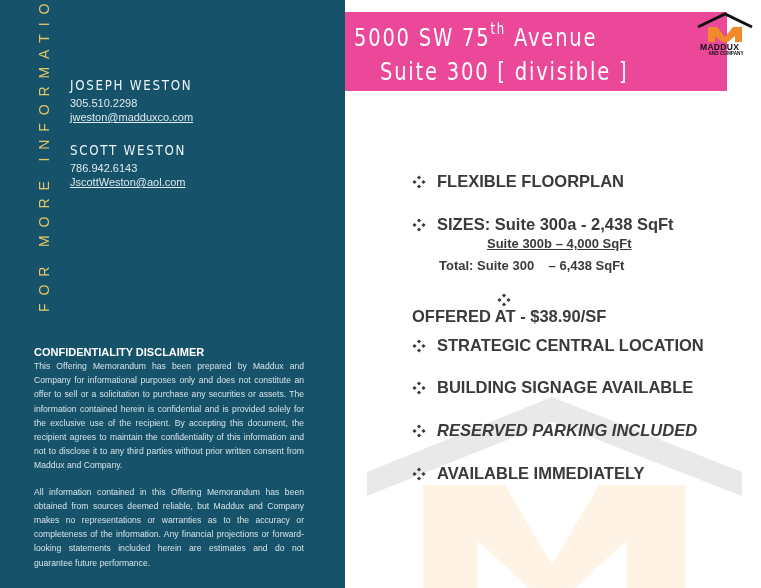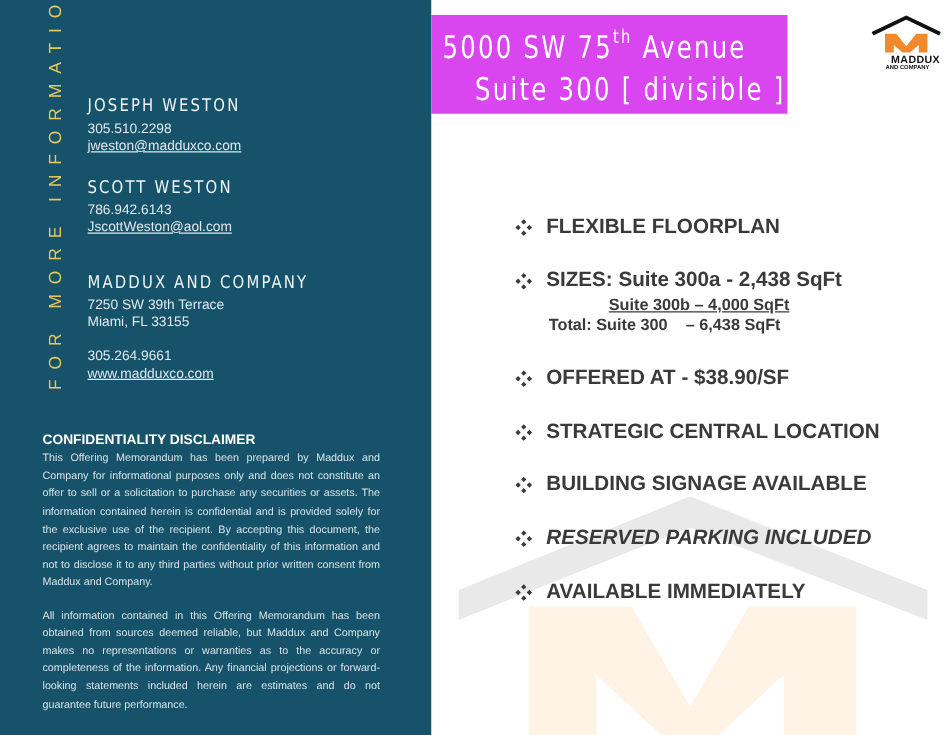--- a/index.html
+++ b/index.html
@@ -28,34 +28,34 @@
 
     .disclaimer {
       position: absolute; left: 34px; top: 346px; width: 270px;
       color: #d6e2e8; font-family: "Liberation Sans", sans-serif;
     }
     .disclaimer .title { font-weight: bold; font-size: 11px; color: #ffffff; margin-bottom: 1px; }
     .disclaimer p { font-size: 8.6px; line-height: 14.2px; text-align: justify; }
     .disclaimer p + p { margin-top: 12px; }
 
     .title-banner {
-      position: absolute; left: 345px; top: 12px; width: 285px; height: 79px;
-      background: #d946ef;
+      position: absolute; left: 345px; top: 12px; width: 382px; height: 79px;
+      background: #ec4899;
     }
     .title-banner .l1, .title-banner .l2 {
       position: absolute; color: #ffffff; font-family: "DejaVu Sans", sans-serif;
       font-size: 25px; letter-spacing: 2.3px; white-space: nowrap;
       transform: scaleX(0.78); transform-origin: left;
     }
     .title-banner .l1 { left: 9px; top: 8px; }
     .title-banner .l2 { left: 35px; top: 45px; }
     .title-banner sup { font-size: 15px; vertical-align: 12px; }
 
     .logo { position: absolute; left: 695px; top: 8px; width: 60px; height: 52px; }
-    .logo-text1 { position: absolute; left: 700px; top: 42px; width: 52px; text-align: right; font-weight: bold; font-size: 8.5px; font-family: "Liberation Sans", sans-serif; color: #111; letter-spacing: 0.3px; }
+    .logo-text1 { position: absolute; left: 700px; top: 42px; width: 52px; text-align: left; font-weight: bold; font-size: 8.5px; font-family: "Liberation Sans", sans-serif; color: #111; letter-spacing: 0.3px; }
     .logo-text2 { position: absolute; left: 700px; top: 51px; width: 52px; text-align: center; font-weight: bold; font-size: 4.7px; font-family: "Liberation Sans", sans-serif; color: #111; }
 
     .watermark { position: absolute; left: 345px; top: 0; width: 416px; height: 588px; pointer-events: none; }
 
     .features { position: absolute; left: 412px; top: 172px; color: #3a3a3a; font-family: "Liberation Sans", sans-serif; font-weight: bold; font-size: 16.5px; }
     .feature { position: absolute; left: 0; white-space: nowrap; display: flex; align-items: center; }
     .feature .bullet { width: 14px; height: 14px; margin-right: 11px; }
     .sub-line { position: absolute; white-space: nowrap; font-weight: bold; font-size: 13px; }
     .underline { text-decoration: underline; }
   </style>
@@ -70,27 +70,20 @@
     <div class="line">305.510.2298</div>
     <div class="line link">jweston@madduxco.com</div>
   </div>
 
   <div class="contact" style="top:142px;">
     <div class="name">SCOTT WESTON</div>
     <div class="line">786.942.6143</div>
     <div class="line link">JscottWeston@aol.com</div>
   </div>
 
-  <div class="contact" style="top:218px;">
-    <div class="name">MADDUX AND COMPANY</div>
-    <div class="line">7250 SW 39th Terrace</div>
-    <div class="line">Miami, FL 33155</div>
-    <div class="line" style="margin-top:13px;">305.264.9661</div>
-    <div class="line link">www.madduxco.com</div>
-  </div>
 
   <div class="disclaimer">
     <div class="title">CONFIDENTIALITY DISCLAIMER</div>
     <p>This Offering Memorandum has been prepared by Maddux and Company for informational purposes only and does not constitute an offer to sell or a solicitation to purchase any securities or assets. The information contained herein is confidential and is provided solely for the exclusive use of the recipient. By accepting this document, the recipient agrees to maintain the confidentiality of this information and not to disclose it to any third parties without prior written consent from Maddux and Company.</p>
     <p>All information contained in this Offering Memorandum has been obtained from sources deemed reliable, but Maddux and Company makes no representations or warranties as to the accuracy or completeness of the information. Any financial projections or forward-looking statements included herein are estimates and do not guarantee future performance.</p>
   </div>
 </div>
 
 <svg class="watermark" viewBox="0 0 416 588" width="416" height="588">
   <polygon points="22,472 207,397 397,472 397,496 207,422 22,496" fill="#e9e9e9"></polygon>
@@ -123,23 +116,23 @@
   <div class="feature" style="top:43px;">
     <svg class="bullet" viewBox="0 0 14 14">
         <rect x="5.5" y="1" width="3" height="3" transform="rotate(45 7 2.5)" fill="#3a3a3a"></rect>
         <rect x="1" y="5.5" width="3" height="3" transform="rotate(45 2.5 7)" fill="#3a3a3a"></rect>
         <rect x="10" y="5.5" width="3" height="3" transform="rotate(45 11.5 7)" fill="#3a3a3a"></rect>
         <rect x="5.5" y="10" width="3" height="3" transform="rotate(45 7 11.5)" fill="#3a3a3a"></rect>
       </svg>
     <span>SIZES: Suite 300a - 2,438 SqFt</span>
   </div>
   <div class="sub-line underline" style="left:75px; top:64px;">Suite 300b – 4,000 SqFt</div>
-  <div class="sub-line" style="left:27px; top:80px; white-space:pre;">Total: Suite 300    – 6,438 SqFt</div>
+  <div class="sub-line" style="left:27px; top:86px; white-space:pre;">Total: Suite 300    – 6,438 SqFt</div>
 
-  <div class="feature" style="top:121px;">
+  <div class="feature" style="top:121px;flex-direction:column;">
     <svg class="bullet" viewBox="0 0 14 14">
         <rect x="5.5" y="1" width="3" height="3" transform="rotate(45 7 2.5)" fill="#3a3a3a"></rect>
         <rect x="1" y="5.5" width="3" height="3" transform="rotate(45 2.5 7)" fill="#3a3a3a"></rect>
         <rect x="10" y="5.5" width="3" height="3" transform="rotate(45 11.5 7)" fill="#3a3a3a"></rect>
         <rect x="5.5" y="10" width="3" height="3" transform="rotate(45 7 11.5)" fill="#3a3a3a"></rect>
       </svg>
     <span>OFFERED AT - $38.90/SF</span>
   </div>
 
   <div class="feature" style="top:164px;">

